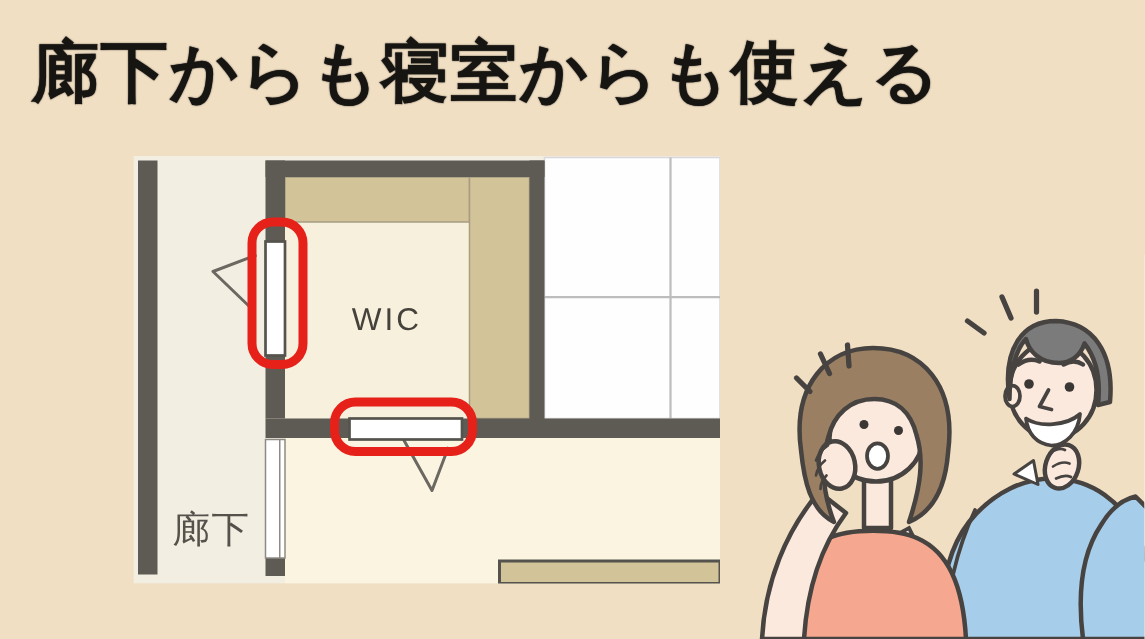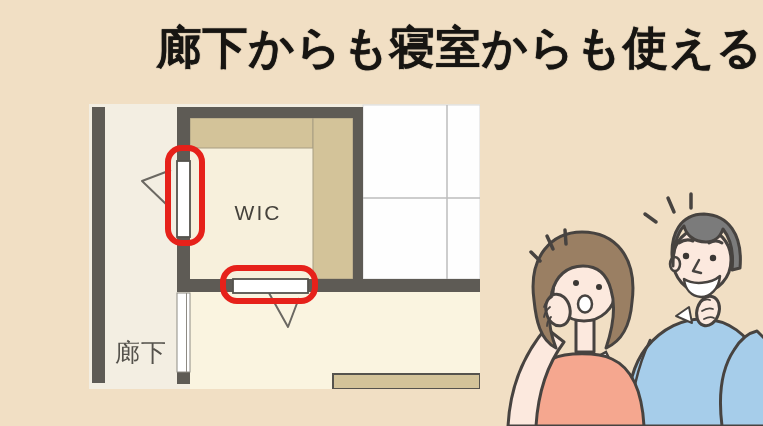--- a/index.html
+++ b/index.html
@@ -3,21 +3,21 @@
 <meta charset="utf-8">
 <style>
   html,body{margin:0;padding:0;}
   body{font-family:"Liberation Sans","DejaVu Sans",sans-serif;}
   .stage{
     position:relative;width:763px;height:426px;overflow:hidden;
     background:#f1dfc4;
   }
   .title{
     position:absolute;top:22px;left:0;width:763px;
-    text-align:right;padding-left:6px;box-sizing:border-box;
+    text-align:left;padding-left:21px;box-sizing:border-box;
     font-size:45px;font-weight:900;color:#171512;
     letter-spacing:1px;line-height:1.15;
     text-shadow:0 0 1px #171512;
   }
   .floorplan{position:absolute;left:89px;top:104px;width:391px;height:285px;}
   .people{position:absolute;left:480px;top:170px;width:283px;height:256px;}
   svg{display:block;}
   svg text{font-family:"Liberation Sans","DejaVu Sans",sans-serif;}
   .plan-label{font-size:21px;letter-spacing:2px;}
   .plan-label-jp{font-size:25px;letter-spacing:1px;}

